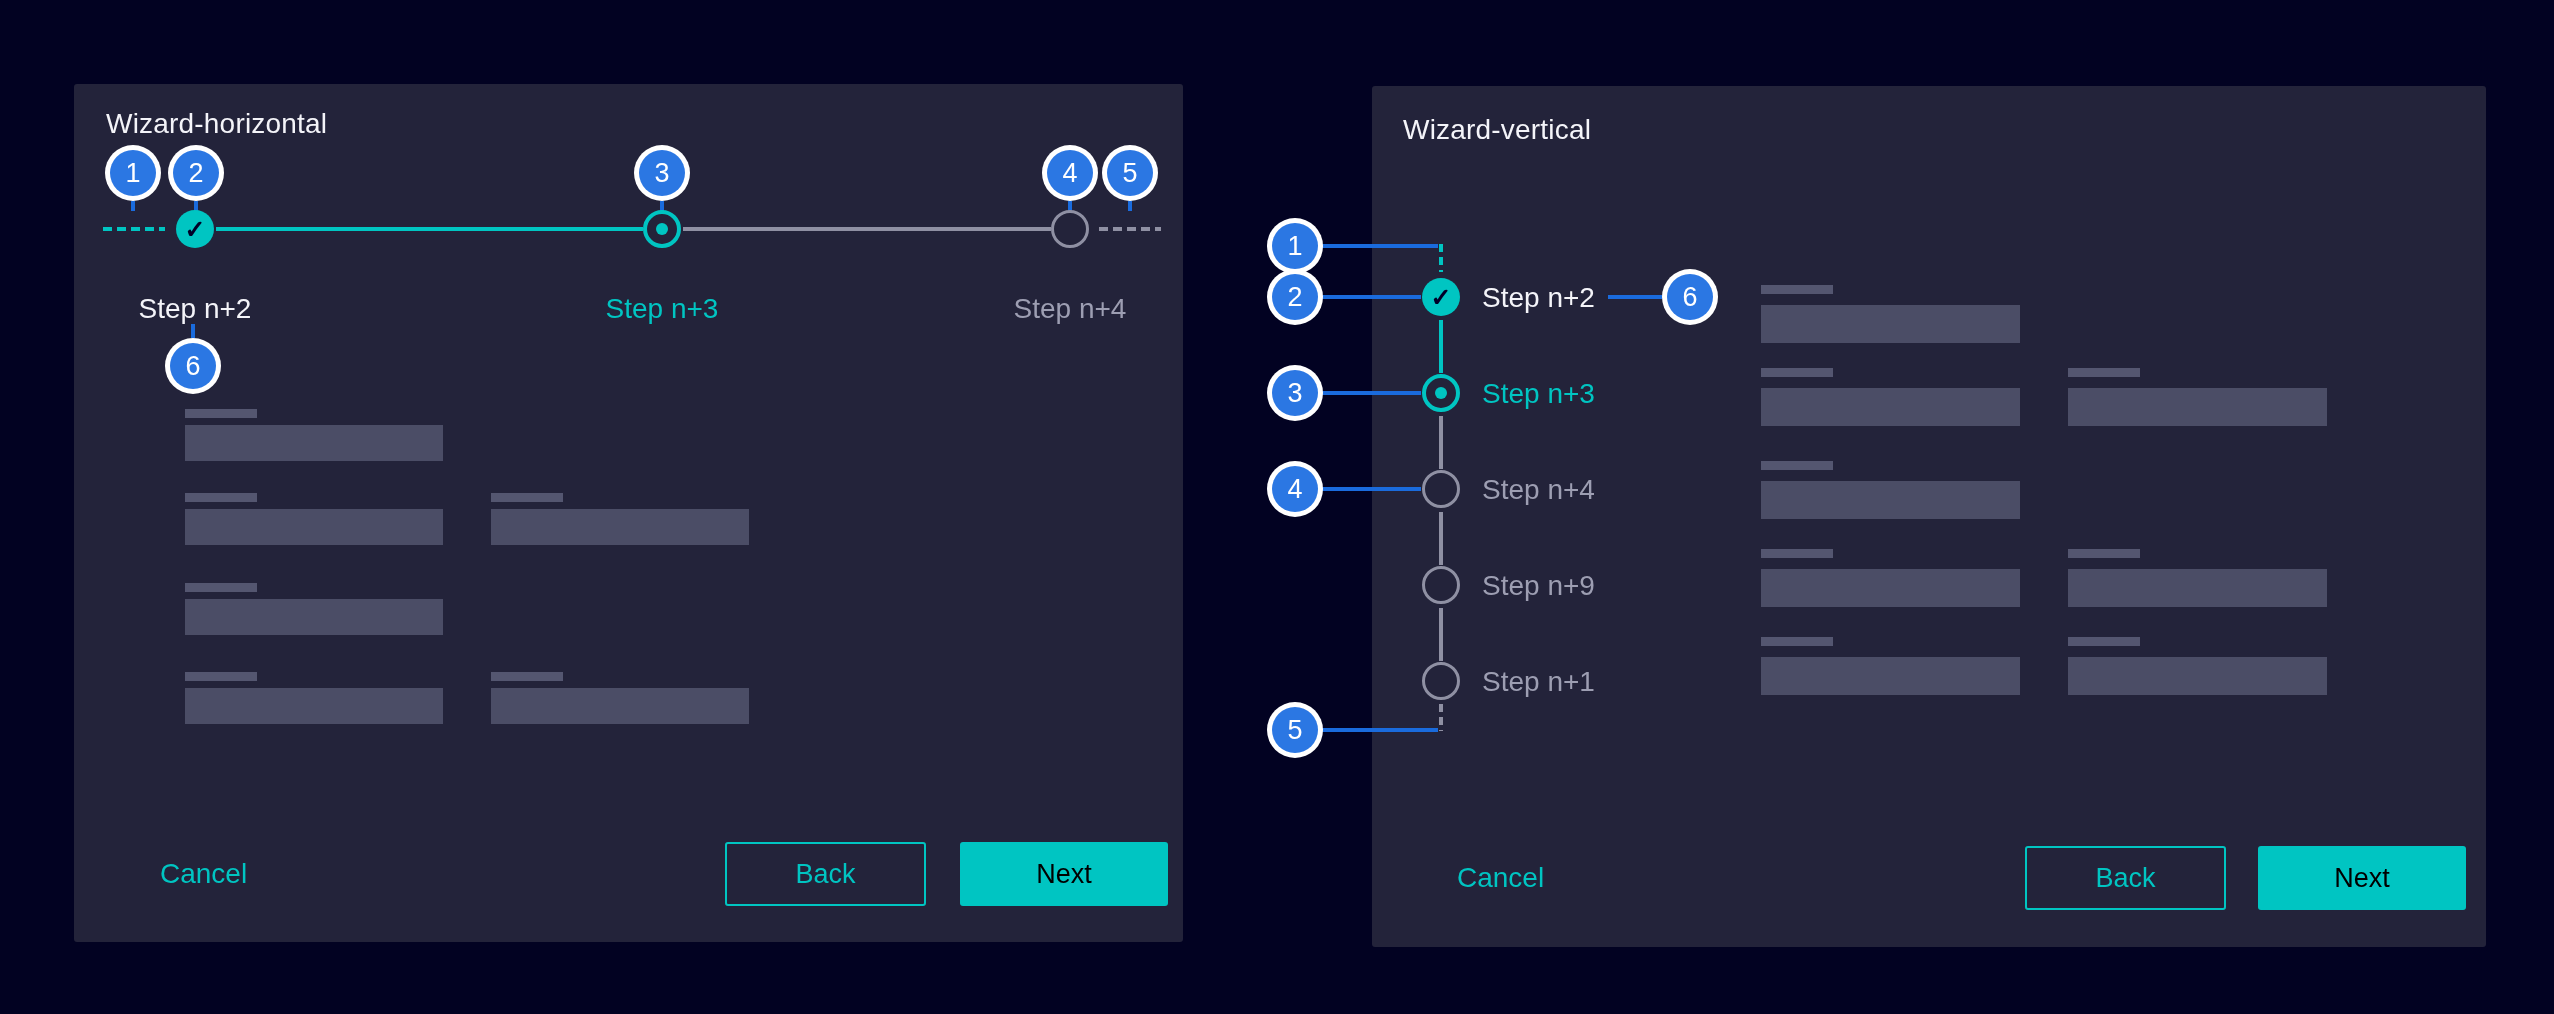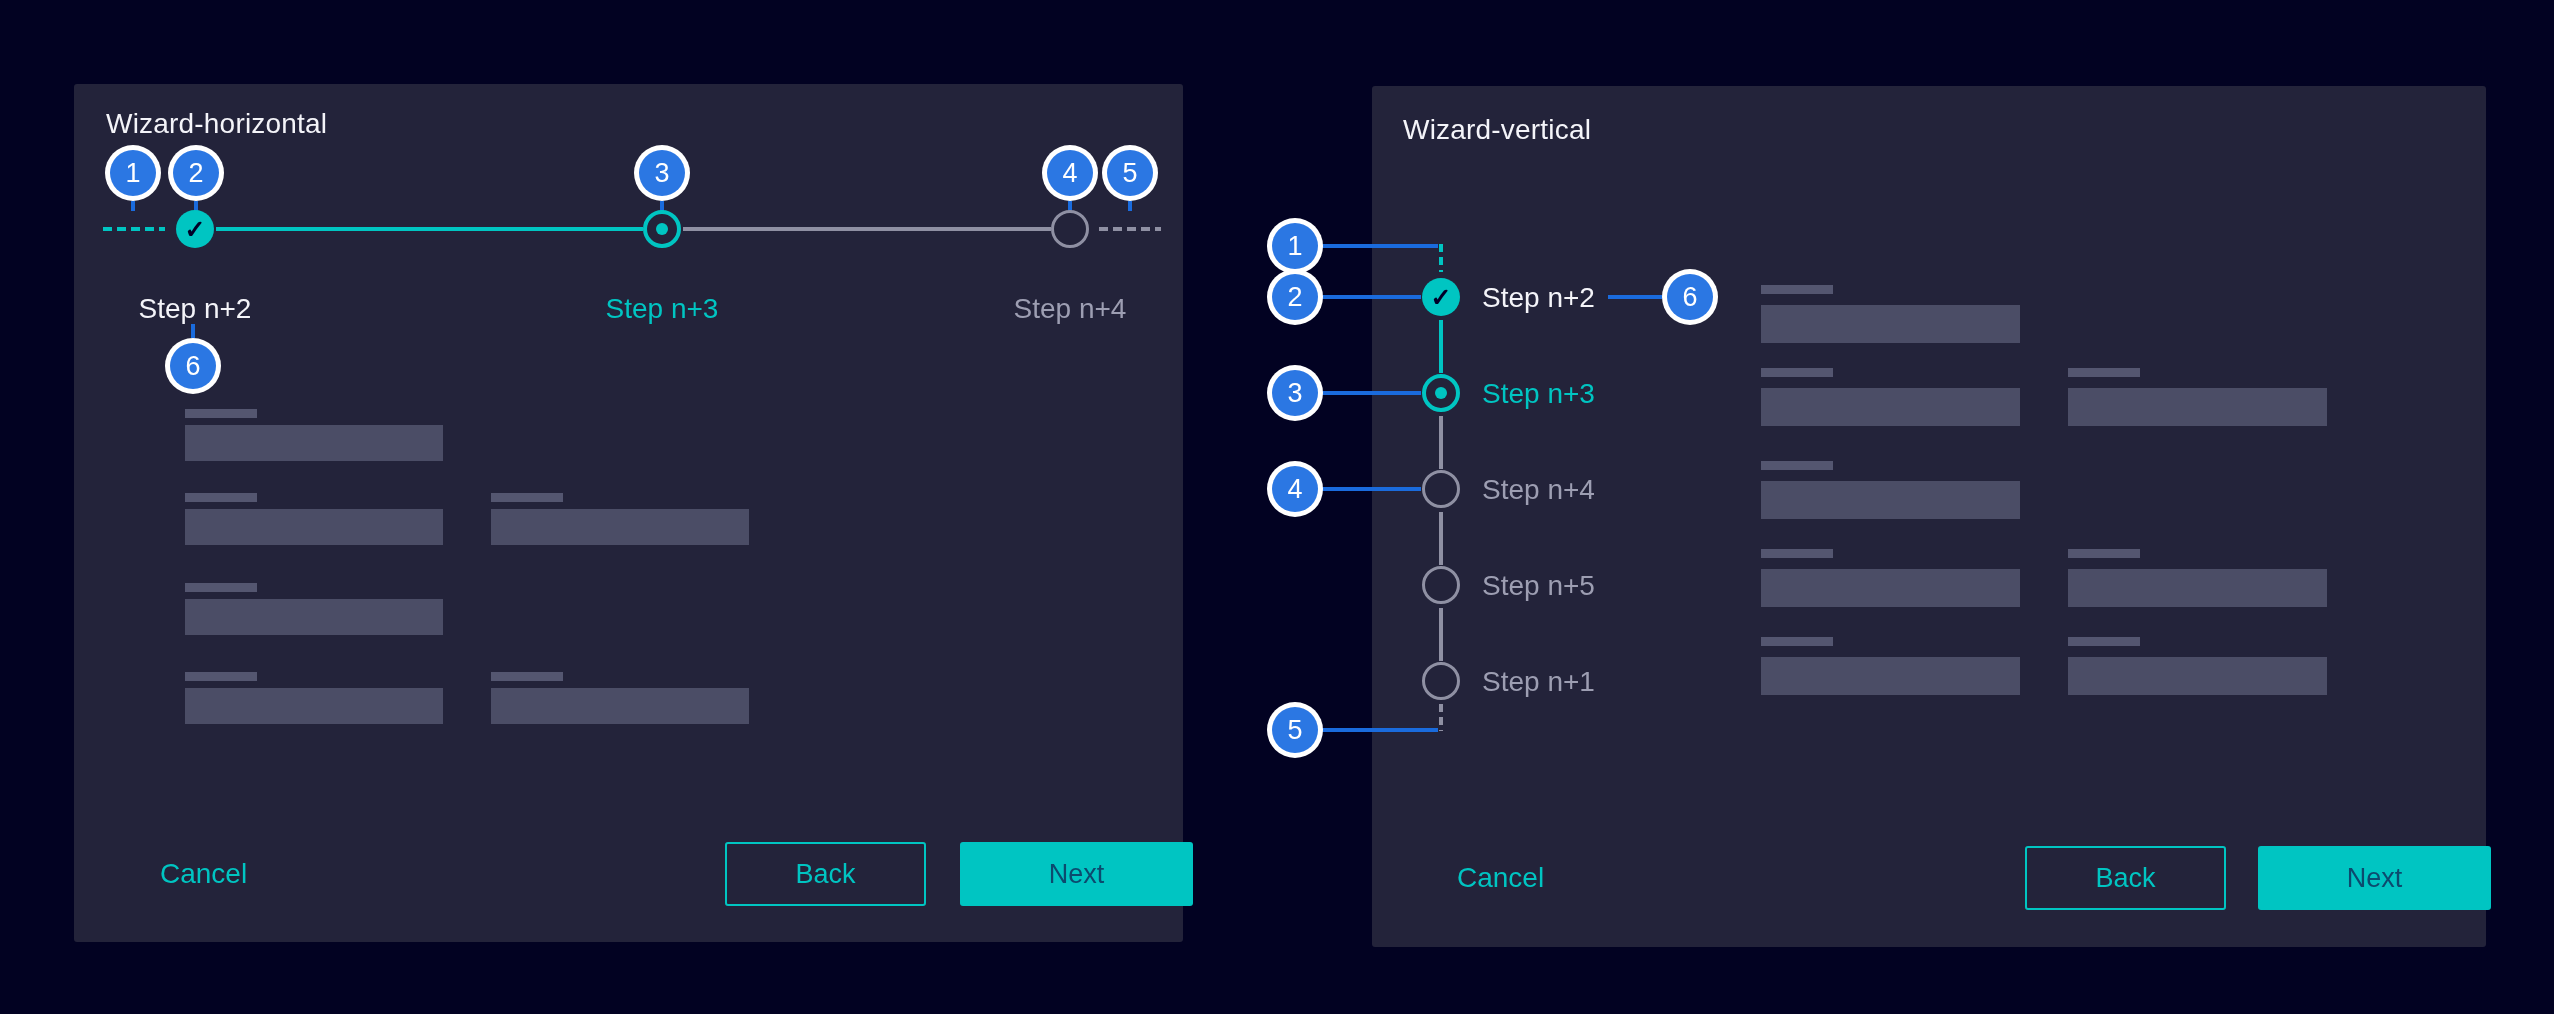--- a/index.html
+++ b/index.html
@@ -43,21 +43,21 @@
   
   .phl{position:absolute;width:72px;height:9px;background:#545670;}
   .phi{position:absolute;background:#4B4D66;}
   .phi.h{width:258px;height:36px;}
   .phi.v{width:259px;height:38px;}
   
   .link{position:absolute;font-size:28px;color:#00C5C2;cursor:pointer;}
   .btn{position:absolute;height:64px;border-radius:3px;font-size:27px;box-sizing:border-box;
        display:flex;align-items:center;justify-content:center;cursor:pointer;}
   .btn.outline{width:201px;border:2px solid #00C5C2;color:#00C5C2;background:transparent;}
-  .btn.fill{width:233px;background:#00C5C2;color:#0c4a6e;}
+  .btn.fill{width:208px;background:#00C5C2;color:#000000;}
 </style>
 </head>
 <body>
 
 <div class="panel" style="left:74px;top:84px;width:1109px;height:858px;"></div>
 
 <div class="ttl" style="left:106px;top:108px;">Wizard-horizontal</div>
 
 <div class="badge" style="left:105px;top:145px;">
     <span>1</span>
@@ -157,21 +157,21 @@
 <div class="circ open" style="left:1422px;top:470px;"></div>
 <div class="vline gray-bg" style="left:1439px;top:512px;height:53px;"></div>
 <div class="circ open" style="left:1422px;top:566px;"></div>
 <div class="vline gray-bg" style="left:1439px;top:608px;height:53px;"></div>
 <div class="circ open" style="left:1422px;top:662px;"></div>
 <div class="vdash-gray" style="left:1439px;top:704px;height:27px;"></div>
 
 <div class="slabel c-white" style="left:1482px;top:283px;">Step n+2</div>
 <div class="slabel c-teal" style="left:1482px;top:379px;">Step n+3</div>
 <div class="slabel c-gray" style="left:1482px;top:475px;">Step n+4</div>
-<div class="slabel c-gray" style="left:1482px;top:571px;">Step n+5</div>
+<div class="slabel c-gray" style="left:1482px;top:571px;">Step n+9</div>
 <div class="slabel c-gray" style="left:1482px;top:667px;">Step n+1</div>
 
 <div class="phl" style="left:1761px;top:285px;"></div>
 <div class="phi v" style="left:1761px;top:305px;"></div>
 <div class="phl" style="left:1761px;top:368px;"></div>
 <div class="phi v" style="left:1761px;top:388px;"></div>
 <div class="phl" style="left:2068px;top:368px;"></div>
 <div class="phi v" style="left:2068px;top:388px;"></div>
 <div class="phl" style="left:1761px;top:461px;"></div>
 <div class="phi v" style="left:1761px;top:481px;"></div>

